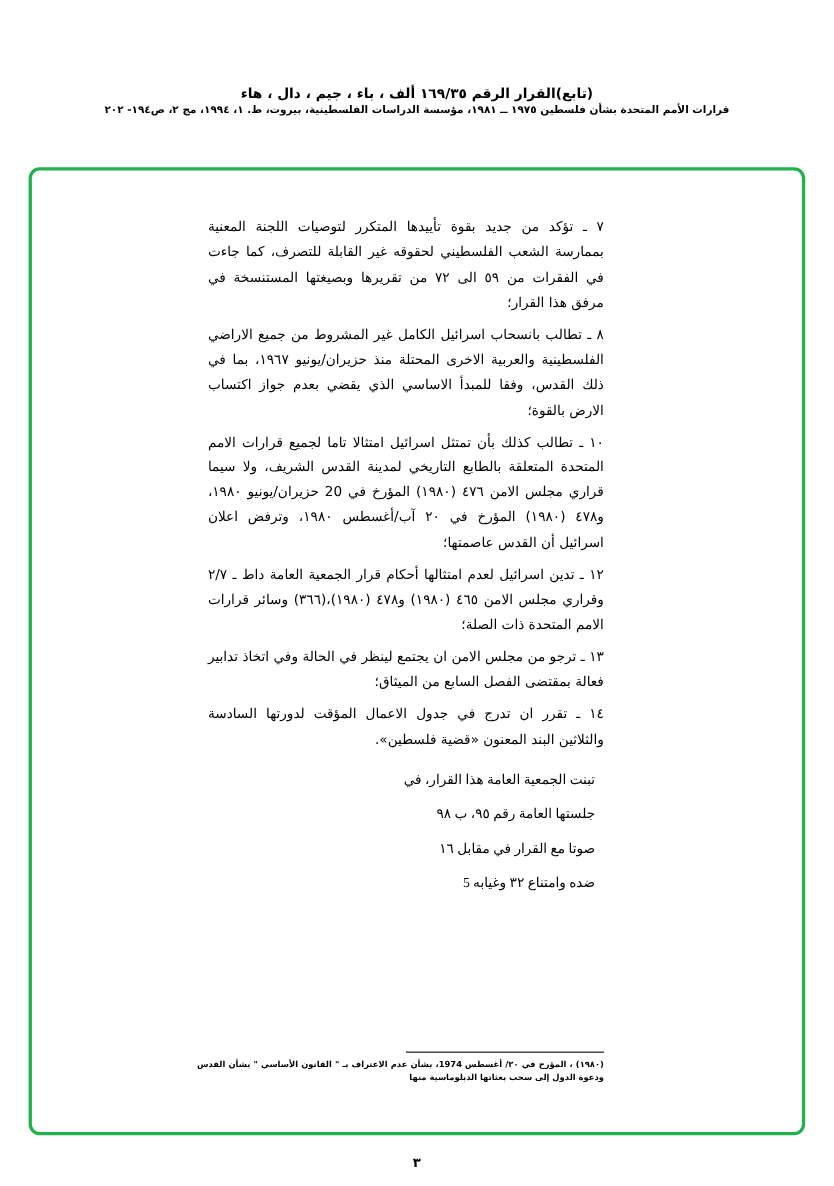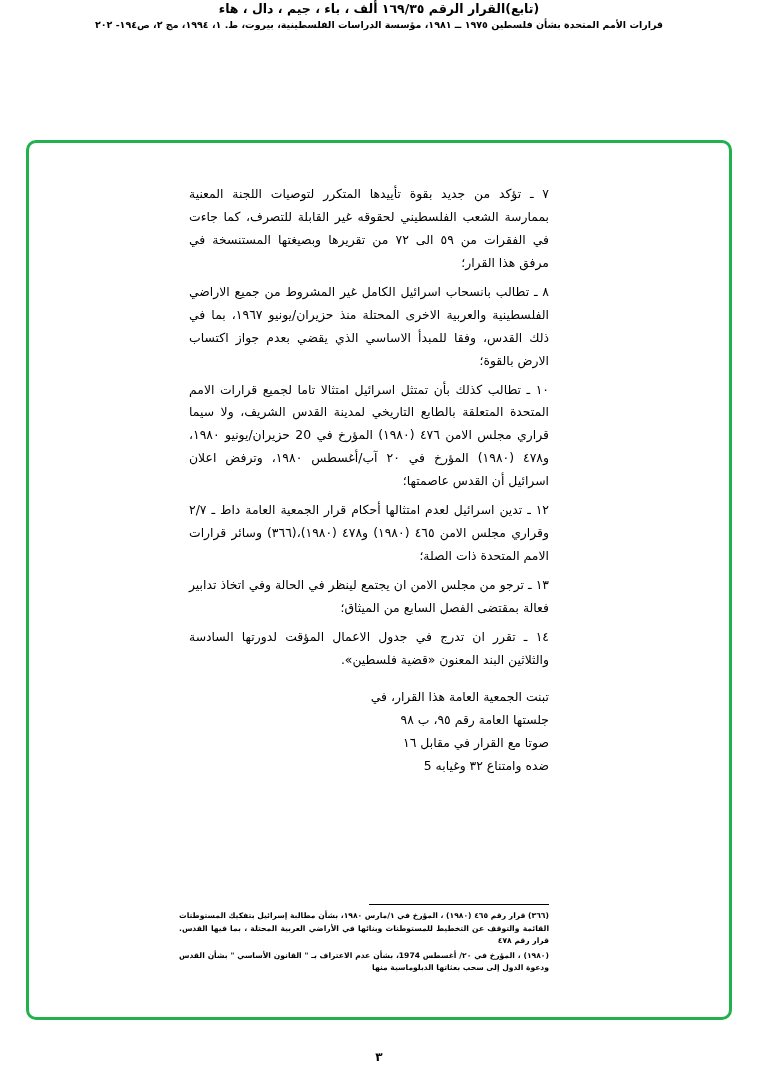--- a/index.html
+++ b/index.html
@@ -16,35 +16,36 @@
     overflow: hidden;
   }
   .page {
     width: 758px;
     height: 1078px;
     position: relative;
     box-sizing: border-box;
   }
   .header {
     text-align: center;
+    padding-top: 76px;
   }
   .header .h-title {
     font-size: 12.5px;
     font-weight: bold;
     letter-spacing: 0px;
     line-height: 1.4;
   }
   .header .h-sub {
     font-size: 9.5px;
     font-weight: bold;
     line-height: 1.4;
   }
   .frame {
     position: absolute;
-    top: 140px;
+    top: 152px;
     right: 26px;
     left: 26px;
     height: 880px;
     border: 3px solid #22b14c;
     border-radius: 10px;
     box-sizing: border-box;
   }
   .content {
     position: absolute;
     top: 40px;
@@ -58,21 +59,22 @@
   .para {
     margin: 0 0 6px 0;
   }
   .closing {
     margin-top: 14px;
     font-size: 12.4px;
     line-height: 1.85;
     text-align: right;
   }
   .closing div {
-    margin: 0;
+    margin: 8px;
+    font-family: Liberation Serif, serif;
   }
   .footnotes {
     position: absolute;
     bottom: 40px;
     right: 180px;
     left: 150px;
     font-size: 7.6px;
     line-height: 1.65;
     font-weight: bold;
     text-align: justify;
@@ -119,21 +121,20 @@
       <div class="closing">
         <div>تبنت الجمعية العامة هذا القرار، في</div>
         <div>جلستها العامة رقم ٩٥، ب ٩٨</div>
         <div>صوتا مع القرار في مقابل ١٦</div>
         <div>ضده وامتناع ٣٢ وغيابه 5</div>
       </div>
     </div>
 
     <div class="footnotes">
       <div class="fn-rule"></div>
-      <p>(٣٦٦) قرار رقم ٤٦٥ (١٩٨٠) ، المؤرخ في ١/مارس ١٩٨٠، بشأن مطالبة إسرائيل بتفكيك المستوطنات القائمة والتوقف عن التخطيط للمستوطنات وبنائها في الأراضي العربية المحتلة ، بما فيها القدس. قرار رقم ٤٧٨</p>
       <p>(١٩٨٠) ، المؤرخ في ٢٠/ أغسطس 1974، بشأن عدم الاعتراف بـ " القانون الأساسي " بشأن القدس ودعوة الدول إلى سحب بعثاتها الدبلوماسية منها</p>
     </div>
 
   </div>
 
   <div class="page-number">٣</div>
 
 </div>
 
 </body></html>

